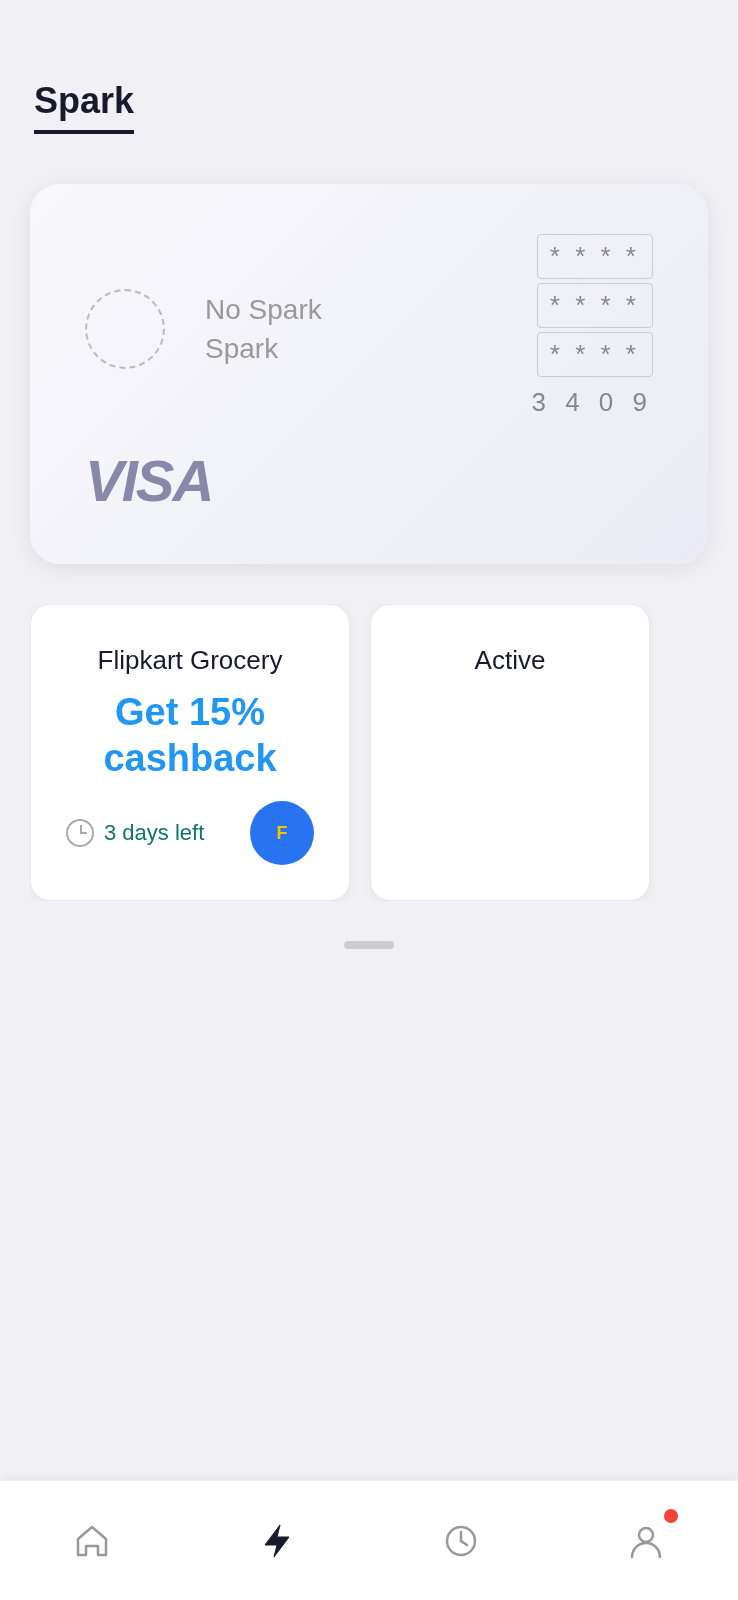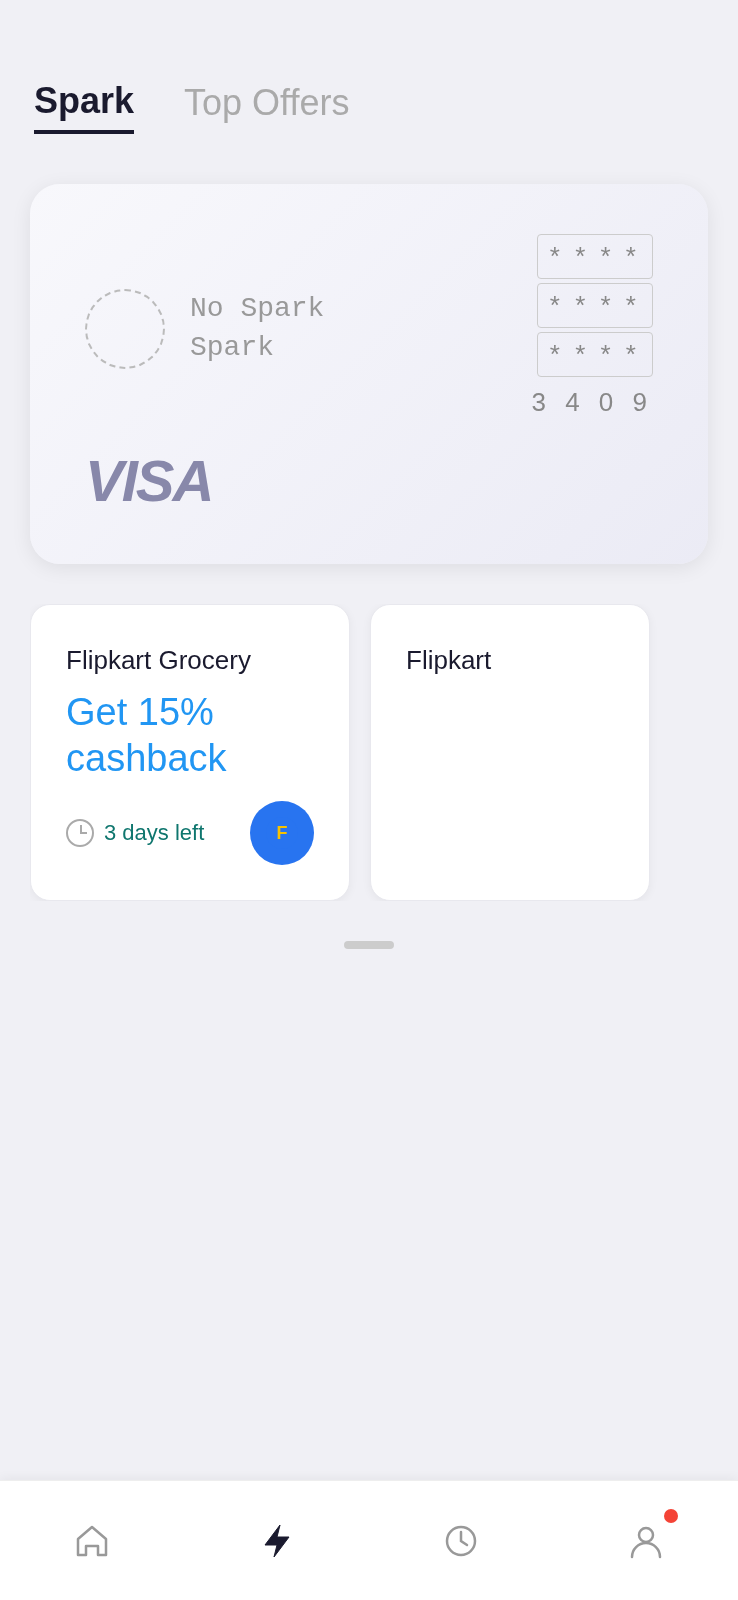--- a/index.html
+++ b/index.html
@@ -49,23 +49,22 @@
       box-shadow: 0 4px 20px rgba(0,0,0,0.08);
       position: relative;
     }
     .card-top {
       display: flex;
       align-items: center;
       justify-content: space-between;
     }
     .card-identity {
       display: flex;
-      align-items: flex-start;
-      gap: 25px;
-      font-family: Liberation Mono, monospace;
+      align-items: center;
+      gap: 40px;
     }
     .card-avatar {
       width: 80px;
       height: 80px;
       border-radius: 50%;
       border: 2.5px dashed #bbb;
       background: transparent;
       flex-shrink: 0;
     }
     .card-label {
@@ -126,33 +125,34 @@
       background: #ffffff;
       border-radius: 20px;
       padding: 40px 35px 35px 35px;
       flex: 0 0 320px;
       min-height: 280px;
       display: flex;
       flex-direction: column;
       justify-content: space-between;
       box-shadow: 0 2px 10px rgba(0,0,0,0.05);
       border: 1px solid #e8e8ee;
+      text-align: center;
     }
     .offer-card-partial {
       flex: 0 0 280px;
     }
     .offer-merchant {
       font-size: 26px;
       color: #1a1a2e;
       font-weight: 500;
       margin-bottom: 14px;
     }
     .offer-cashback {
       font-size: 38px;
-      font-weight: 400;
+      font-weight: 700;
       color: #2196f3;
       line-height: 1.2;
       margin-bottom: 20px;
     }
     .offer-footer {
       display: flex;
       align-items: center;
       justify-content: space-between;
     }
     .offer-timer {
@@ -266,21 +266,20 @@
     }
 
     
     svg { display: block; }
   </style>
 </head>
 <body>
 
 <div class="header">
   <div class="tab-item active">Spark</div>
-  <div class="tab-item">Top Offers</div>
 </div>
 
 <div class="card-section">
   <div class="credit-card">
     <div class="card-top">
       <div class="card-identity">
         <div class="card-avatar"></div>
         <div class="card-label">
           <span>No Spark</span><br>
           <span>Spark</span>
@@ -321,21 +320,21 @@
         <div class="offer-icon-circle offer-icon-flipkart">
           <svg width="32" height="32" viewBox="0 0 32 32" fill="none">
             <rect width="32" height="32" rx="16" fill="#2874f0"></rect>
             <text x="16" y="22" text-anchor="middle" fill="#f8c200" font-size="18" font-weight="bold" font-family="sans-serif">F</text>
           </svg>
         </div>
       </div>
     </div>
 
     <div class="offer-card offer-card-partial">
-      <div class="offer-merchant">Flipkart</div>
+      <div class="offer-merchant">Active</div>
     </div>
 
   </div>
 </div>
 
 <div class="pagination">
   <div class="pagination-dot"></div>
 </div>
 
 <div class="bottom-nav">

